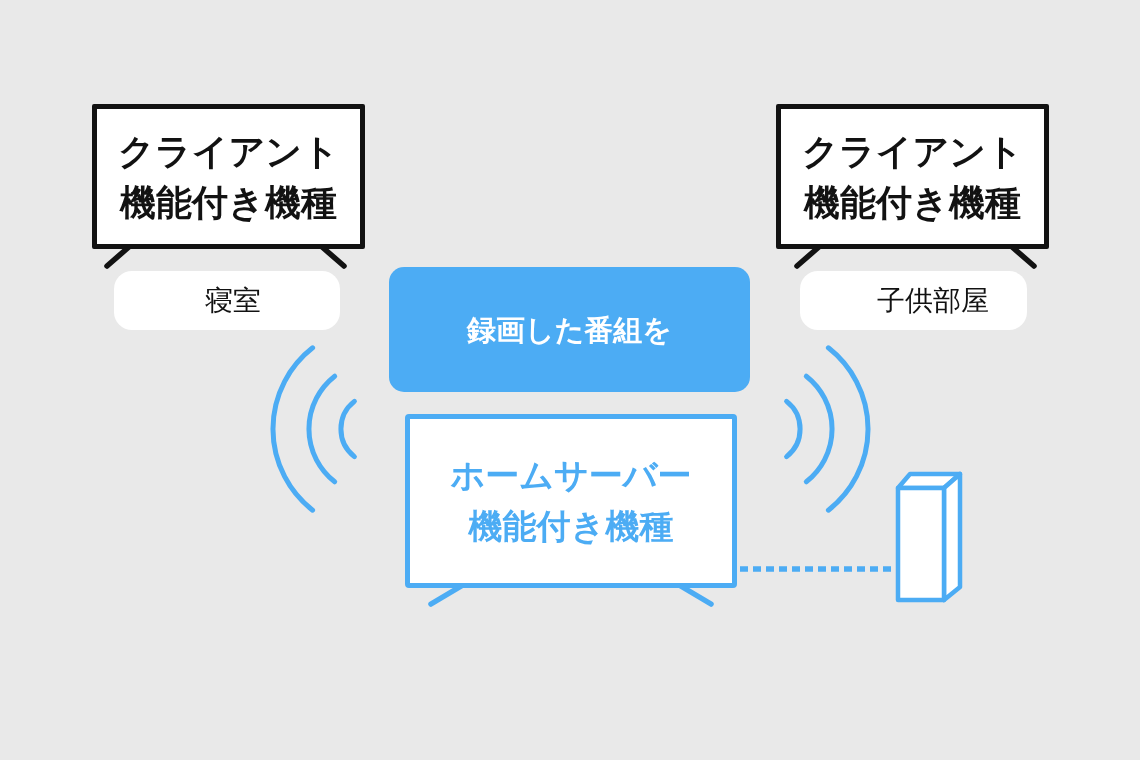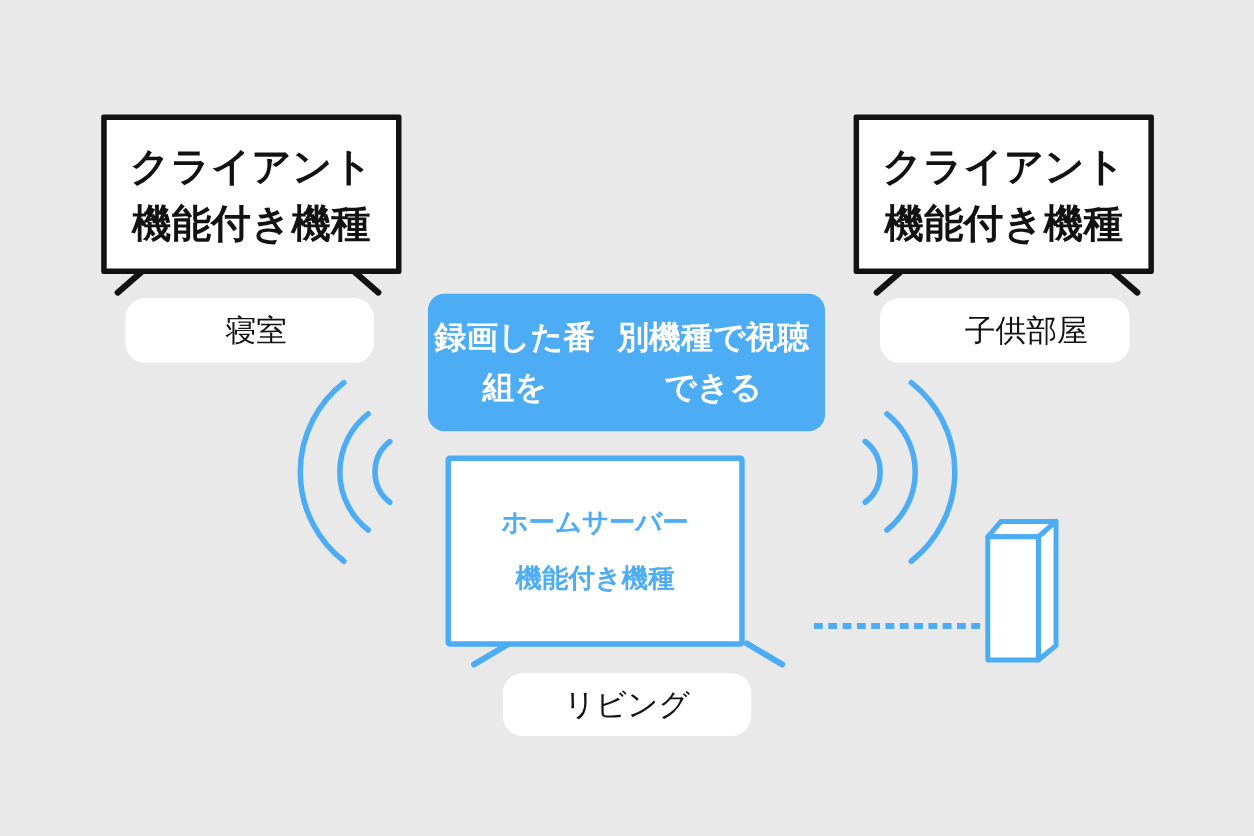--- a/index.html
+++ b/index.html
@@ -42,25 +42,25 @@
     border: 5px solid var(--ink, #121212);
     border-radius: 2px;
     color: var(--ink, #121212);
     font-size: 36px;
     line-height: 51px;
   }
   #client-tv-left  { left: 92px;  top: 104px; }
   #client-tv-right { left: 776px; top: 104px; }
   .tv.server {
     left: 405px; top: 414px;
-    width: 272px; height: 174px;
+    width: 332px; height: 174px;
     border: 5px solid var(--accent, #4CACF4);
     border-radius: 4px;
     color: var(--accent, #4CACF4);
-    font-size: 24px;
+    font-size: 34px;
     line-height: 51px;
   }
 
   .room {
     position: absolute;
     background: #ffffff;
     border-radius: 18px;
     display: flex;
     align-items: center;
     justify-content: center;
@@ -150,25 +150,21 @@
   <div class="tv client" id="client-tv-right">
     <span>クライアント</span>
     <span>機能付き機種</span>
   </div>
   <div class="room" id="room-kids">
     <span>子供部屋</span>
   </div>
 
   <div class="callout">
     <span>録画した番組を</span>
-    <span>別機種で視聴できる</span>
   </div>
 
   <div class="tv server">
     <span>ホームサーバー</span>
     <span>機能付き機種</span>
   </div>
-  <div class="room" id="room-living">
-    <span>リビング</span>
-  </div>
 
 
 </div>
 
 </body></html>

